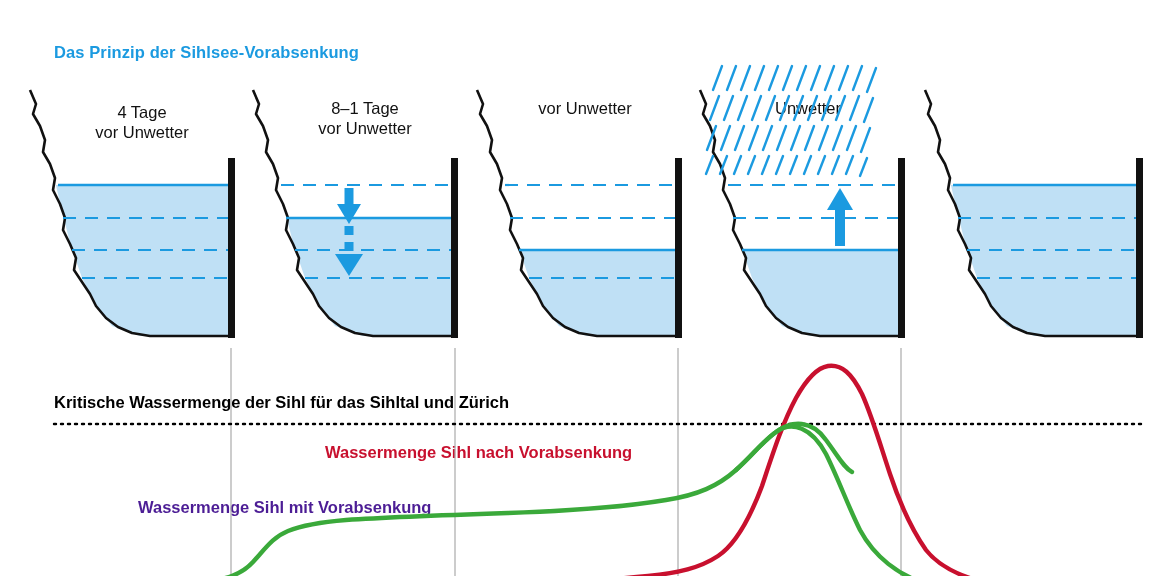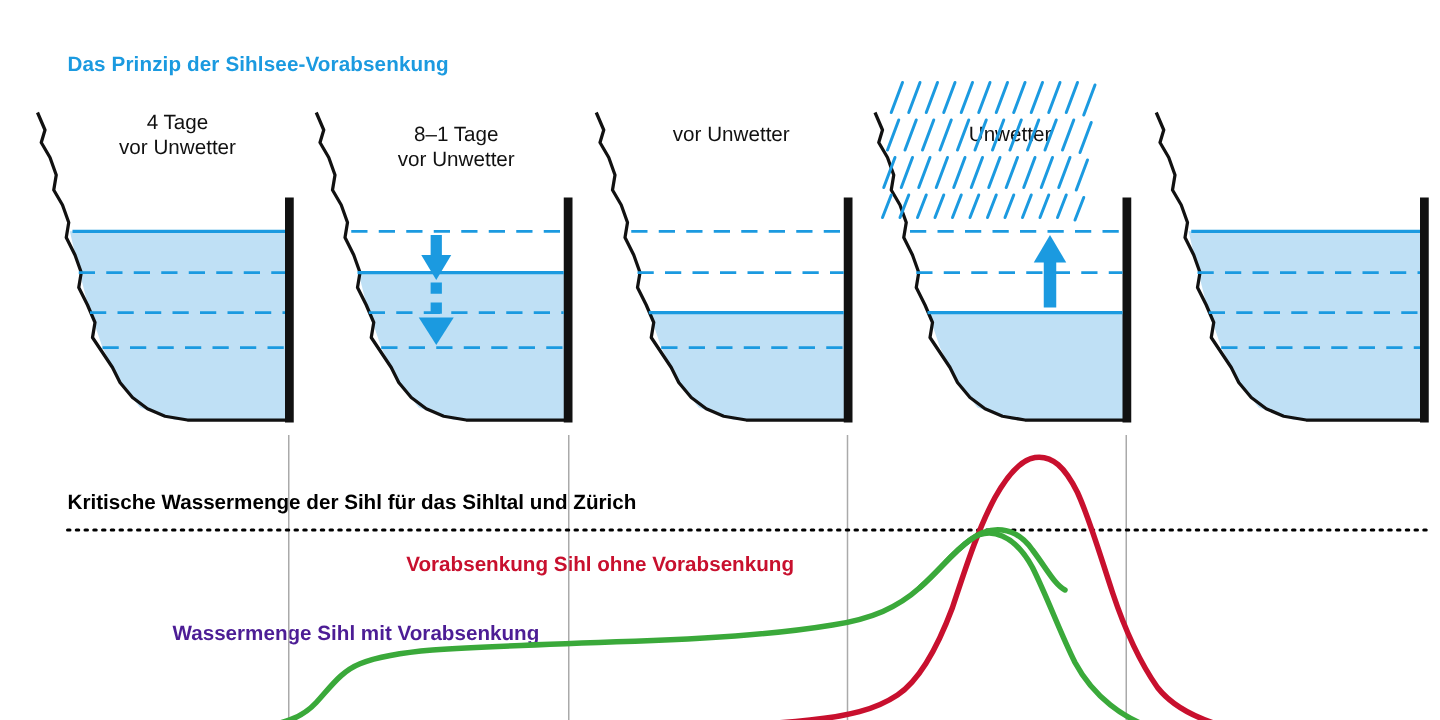--- a/index.html
+++ b/index.html
@@ -69,29 +69,29 @@
     height: 576px;
   }
 </style>
 </head>
 <body>
 
 <div id="stage">
 
   <div class="title">Das Prinzip der Sihlsee-Vorabsenkung</div>
 
-  <div class="panel-label" style="left:52px; top:60px; width:180px;">4 Tage
+  <div class="panel-label" style="left:52px; top:74px; width:180px;">4 Tage
 vor Unwetter</div>
   <div class="panel-label" style="left:275px; top:70px; width:180px;">8–1 Tage
 vor Unwetter</div>
   <div class="panel-label" style="left:495px; top:70px; width:180px;">vor Unwetter</div>
   <div class="panel-label" style="left:718px; top:70px; width:180px;">Unwetter</div>
 
   <div class="critical-label">Kritische Wassermenge der Sihl für das Sihltal und Zürich</div>
-  <div class="curve-label-red">Vorabsenkung Sihl ohne Vorabsenkung</div>
+  <div class="curve-label-red">Wassermenge Sihl nach Vorabsenkung</div>
   <div class="curve-label-green">Wassermenge Sihl mit Vorabsenkung</div>
 
   <svg class="layer" viewBox="0 0 1152 576">
 
     <g>
       <clipPath id="clip1">
         <path d="M30,62 L44,105 L52,140 L60,175 L70,215 L82,250 L96,278 L112,298 L140,308 L232,308 L232,62 Z"></path>
       </clipPath>
 
       <rect x="30" y="157" width="205" height="160" fill="#bfe0f5" clip-path="url(#clip1)"></rect>

